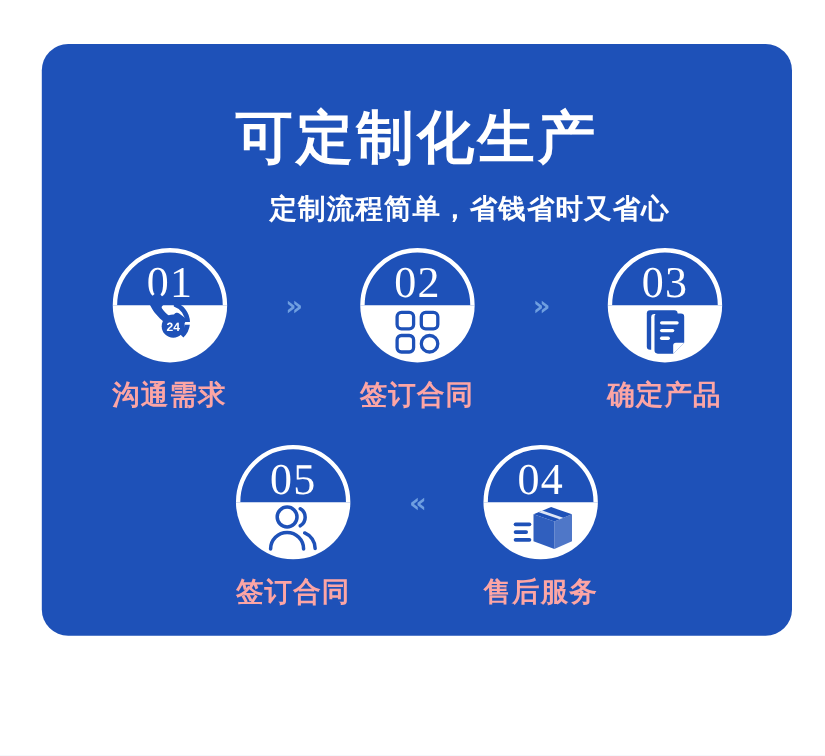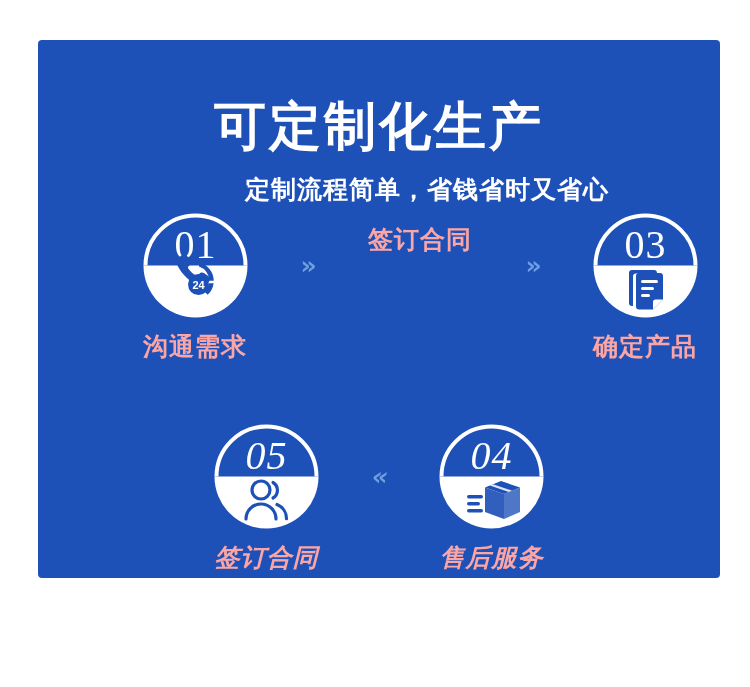--- a/index.html
+++ b/index.html
@@ -20,21 +20,21 @@
     background: #ffffff;
   }
   
   #panel {
     position: absolute;
     left: 38px;
     top: 40px;
     width: 682px;
     height: 538px;
     background: #1e51b8;
-    border-radius: 4px;
+    border-radius: 24px;
   }
   
   #title {
     position: absolute;
     left: 0;
     top: 58px;
     width: 682px;
     text-align: center;
     color: #ffffff;
     font-size: 52px;
@@ -59,22 +59,22 @@
   
   .row {
     position: absolute;
     left: 0;
     width: 682px;
     height: 175px;
     display: flex;
     align-items: flex-start;
     justify-content: center;
   }
-  #row1 { top: 172px; justify-content: flex-end; }
-  #row2 { top: 383px; font-style: italic; }
+  #row1 { top: 184px; }
+  #row2 { top: 363px; }
 
   .step {
     width: 150px;
     display: flex;
     flex-direction: column;
     align-items: center;
   }
   .badge {
     position: relative;
     width: 107px;
@@ -149,20 +149,45 @@
             </g>
             <text x="56.5" y="76.5" text-anchor="middle" fill="#ffffff" font-family="Liberation Sans, sans-serif" font-size="11" font-weight="bold">24</text>
           </svg>
         </div>
         <div class="step-label">沟通需求</div>
       </div>
 
       <div class="sep">»</div>
 
       <div class="step">
+        <div class="badge">
+          <svg width="107" height="107" viewBox="0 0 107 107">
+            <defs>
+              <clipPath id="c2top">
+                  <rect x="0" y="0" width="107" height="53.5"></rect>
+                </clipPath>
+              <clipPath id="c2bot">
+                  <rect x="0" y="53.5" width="107" height="53.5"></rect>
+                </clipPath>
+            </defs>
+            <g clip-path="url(#c2top)">
+              <circle cx="53.5" cy="53.5" r="50" fill="#1e51b8" stroke="#ffffff" stroke-width="4"></circle>
+            </g>
+            <g clip-path="url(#c2bot)">
+              <circle cx="53.5" cy="53.5" r="52" fill="#ffffff"></circle>
+            </g>
+            <text class="num" x="53.5" y="46" text-anchor="middle">02</text>
+            <g fill="none" stroke="#1e51b8" stroke-width="3">
+              <rect x="35" y="60" width="15" height="15" rx="4"></rect>
+              <rect x="57" y="60" width="15" height="15" rx="4"></rect>
+              <rect x="35" y="81" width="15" height="15" rx="4"></rect>
+              <circle cx="64.5" cy="88.5" r="7.5"></circle>
+            </g>
+          </svg>
+        </div>
         <div class="step-label">签订合同</div>
       </div>
 
       <div class="sep">»</div>
 
       <div class="step">
         <div class="badge">
           <svg width="107" height="107" viewBox="0 0 107 107">
             <defs>
               <clipPath id="c3top">

